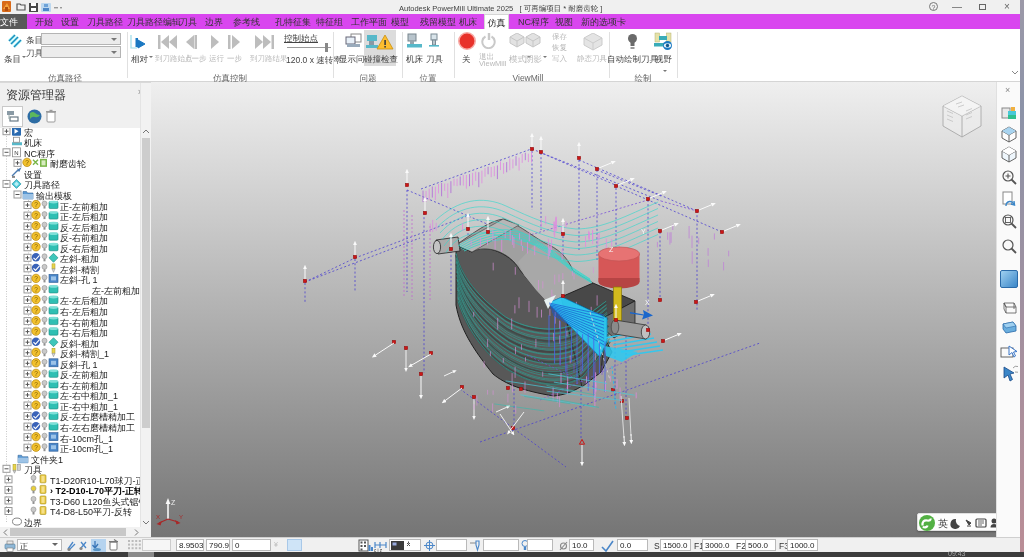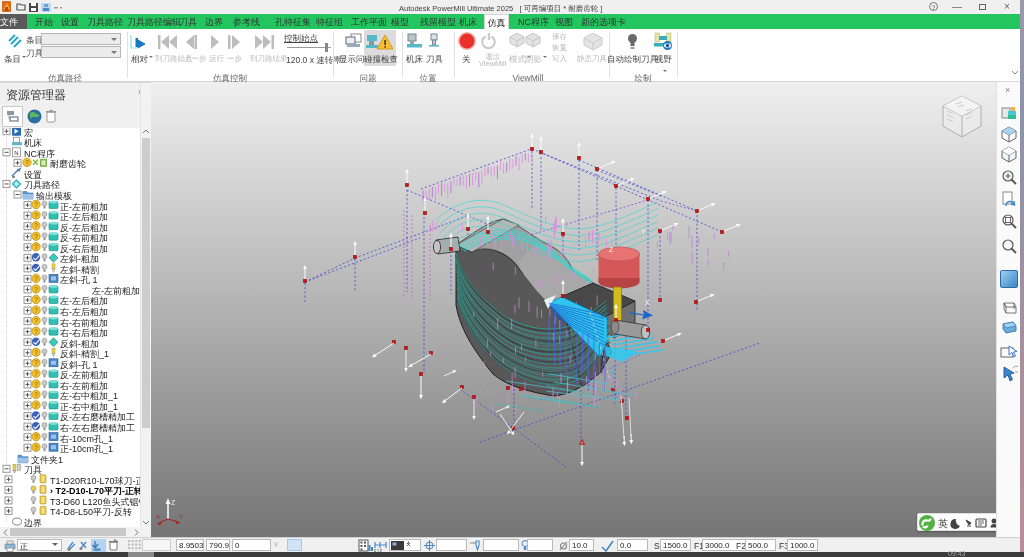--- a/index.html
+++ b/index.html
@@ -1,27 +1,27 @@
 <!DOCTYPE html>
 <html><head><meta charset="utf-8">
 <style>
 *{margin:0;padding:0;box-sizing:border-box}
 html,body{width:1024px;height:557px;overflow:hidden;font-family:"Liberation Sans",sans-serif;background:#f0f0f0}
 .abs{position:absolute}
 #titlebar{position:absolute;left:0;top:0;width:1024px;height:14px;background:#f0f0f0}
 #title{position:absolute;left:399px;top:4px;font-size:7.5px;color:#3f3f3f;letter-spacing:0px}
 .winbtn{position:absolute;top:1px;color:#666;font-size:10px;width:18px;text-align:center}
-#tabbar{position:absolute;left:0;top:14px;width:1024px;height:15px;background:#22c55e}
+#tabbar{position:absolute;left:0;top:14px;width:1024px;height:15px;background:#d946ef}
 .tab{position:absolute;top:0;height:15px;font-size:9px;color:#333;line-height:16px;white-space:nowrap}
 .tab.file{background:#595959;color:#fff}
 .tab.active{background:#fff;border:1px solid #d5d5d5;border-bottom:none;color:#222;text-align:center}
 #ribbon{position:absolute;left:0;top:29px;width:1024px;height:53px;background:#fff;border-bottom:1px solid #d5d5d5}
 .gsep{position:absolute;top:3px;height:46px;width:1px;background:#e0e0e0}
 .glabel{position:absolute;top:44px;font-size:8.5px;color:#666;text-align:center;white-space:nowrap}
-.btnlabel{position:absolute;font-size:8.5px;color:#444;text-align:center;white-space:nowrap}
+.btnlabel{position:absolute;font-size:8.5px;color:#444;white-space:nowrap}
 .btnlabel.dis{color:#b8b8b8}
 .dd{width:0;height:0;border:2.5px solid transparent;border-top-color:#777;display:inline-block;margin-left:1px;vertical-align:2px}
 #leftpanel{position:absolute;left:0;top:82px;width:151px;height:455px;background:#fff;border-top:1px solid #d9d9d9}
 #lp-head{position:absolute;left:0;top:0;width:151px;height:21px;background:#f0f0f0;font-size:12px;color:#333;padding:4px 0 0 6px}
 #lp-tools{position:absolute;left:0;top:21px;width:151px;height:24px;background:#f0f0f0}
 #tree{position:absolute;left:0;top:45px;width:140px;height:400px;background:#fff;overflow:hidden}
 .trow{position:absolute;height:11px;font-size:9px;color:#222;white-space:nowrap}
 #viewport{position:absolute;left:151px;top:82px;width:845px;height:455px;background:linear-gradient(#efefef,#757575)}
 #righttb{position:absolute;left:996px;top:82px;width:24px;height:470px;background:#fafafa;border-left:1px solid #e0e0e0}
 #rightstrip{position:absolute;left:1020px;top:0px;width:4px;height:552px;background:linear-gradient(#9c99a8,#8c93a8 20%,#ba8d96)}

